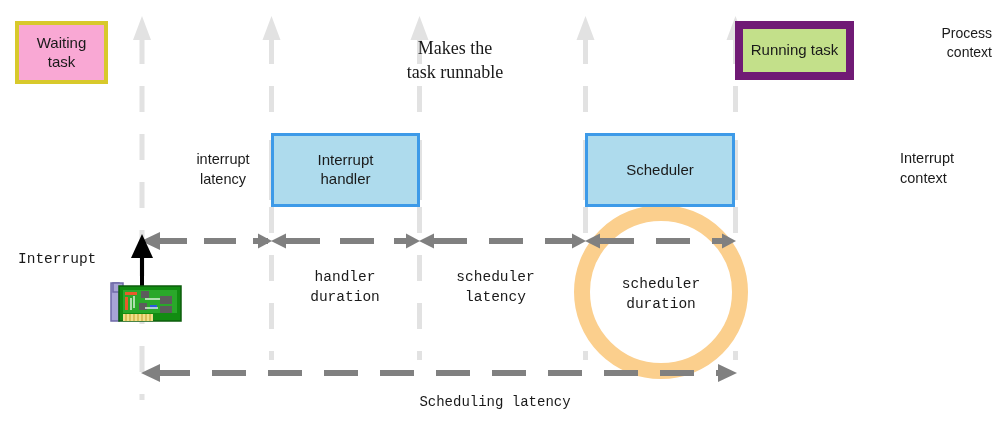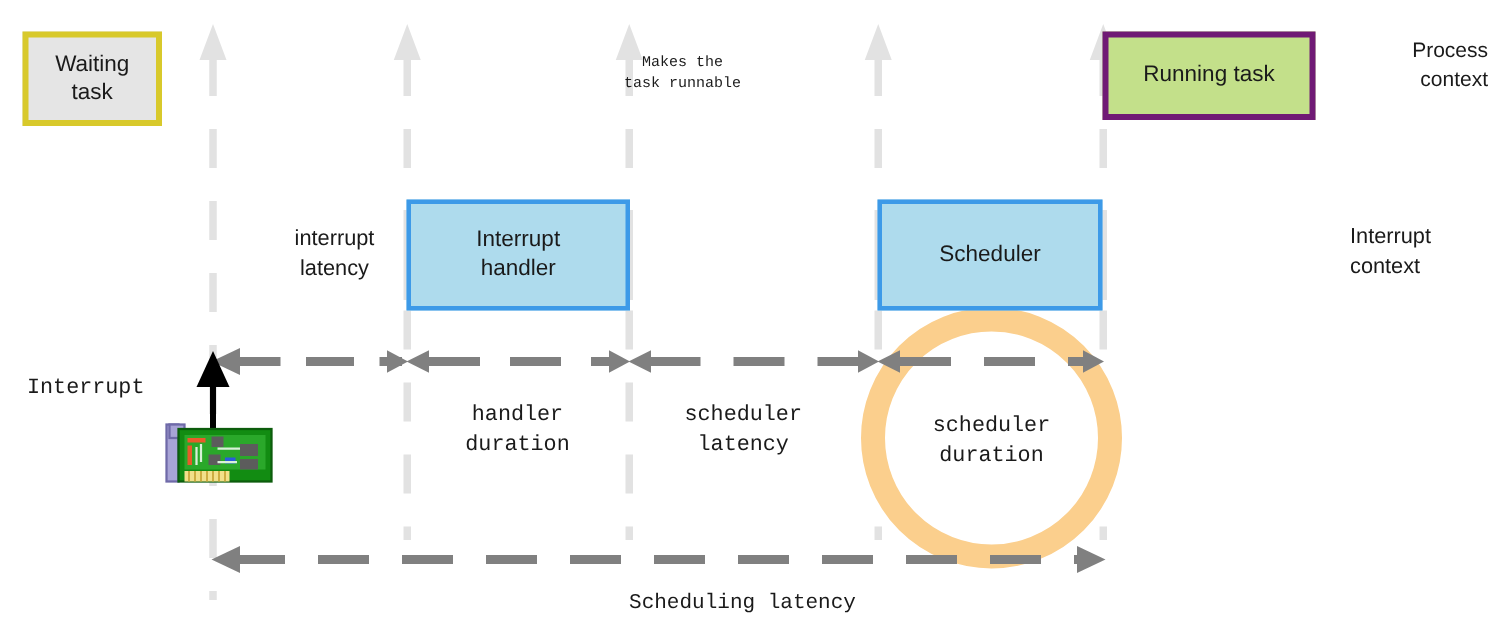--- a/index.html
+++ b/index.html
@@ -6,33 +6,33 @@
   body{width:993px;height:423px;position:relative;overflow:hidden;
        font-family:"Liberation Sans",sans-serif;color:#1a1a1a;}
   .canvas{position:absolute;inset:0;width:993px;height:423px;}
   svg.layer{position:absolute;left:0;top:0;width:993px;height:423px;}
 
   .box{position:absolute;box-sizing:border-box;display:flex;align-items:center;
        justify-content:center;text-align:center;line-height:1.25;}
   .box .lbl{display:block;}
 
   #waiting-task{left:15px;top:21px;width:93px;height:63px;
-       background:#e5e5e5;border:4px solid #d8c92b;font-size:15px;}
-  #running-task{left:735px;top:21px;width:142px;height:59px;
-       background:#c3e08a;border:4px solid #701a75;font-size:15px;}
+       background:#f9a8d4;border:4px solid #d8c92b;font-size:15px;}
+  #running-task{left:735px;top:21px;width:119px;height:59px;
+       background:#c3e08a;border:8px solid #701a75;font-size:15px;}
   #interrupt-handler{left:271px;top:133px;width:149px;height:74px;
        background:#aedbed;border:3px solid #3d9ae8;font-size:15px;}
   #scheduler-box{left:585px;top:133px;width:150px;height:74px;
        background:#aedbed;border:3px solid #3d9ae8;font-size:15px;}
 
   .txt{position:absolute;text-align:center;line-height:1.35;white-space:pre-line;}
   .mono{font-family:"Liberation Mono",monospace;}
   .sans{font-family:"Liberation Sans",sans-serif;}
 
-  #makes-runnable{left:365px;top:36px;width:180px;font-size:10px;}
+  #makes-runnable{left:365px;top:36px;width:180px;font-size:18px;font-family:Liberation Serif, serif;}
   #process-context{left:900px;top:24px;width:92px;font-size:14px;text-align:right;}
   #interrupt-context{left:900px;top:149px;width:92px;font-size:14.5px;text-align:left;}
   #interrupt-latency{left:175px;top:150px;width:96px;font-size:14.5px;}
   #interrupt-label{left:18px;top:250px;width:90px;font-size:14.5px;text-align:left;}
   #handler-duration{left:285px;top:268px;width:120px;font-size:14.5px;}
   #scheduler-latency{left:428px;top:268px;width:135px;font-size:14.5px;}
   #scheduler-duration{left:596px;top:275px;width:130px;font-size:14.5px;}
   #scheduling-latency{left:405px;top:393px;width:180px;font-size:14px;}
 </style>
 </head>

